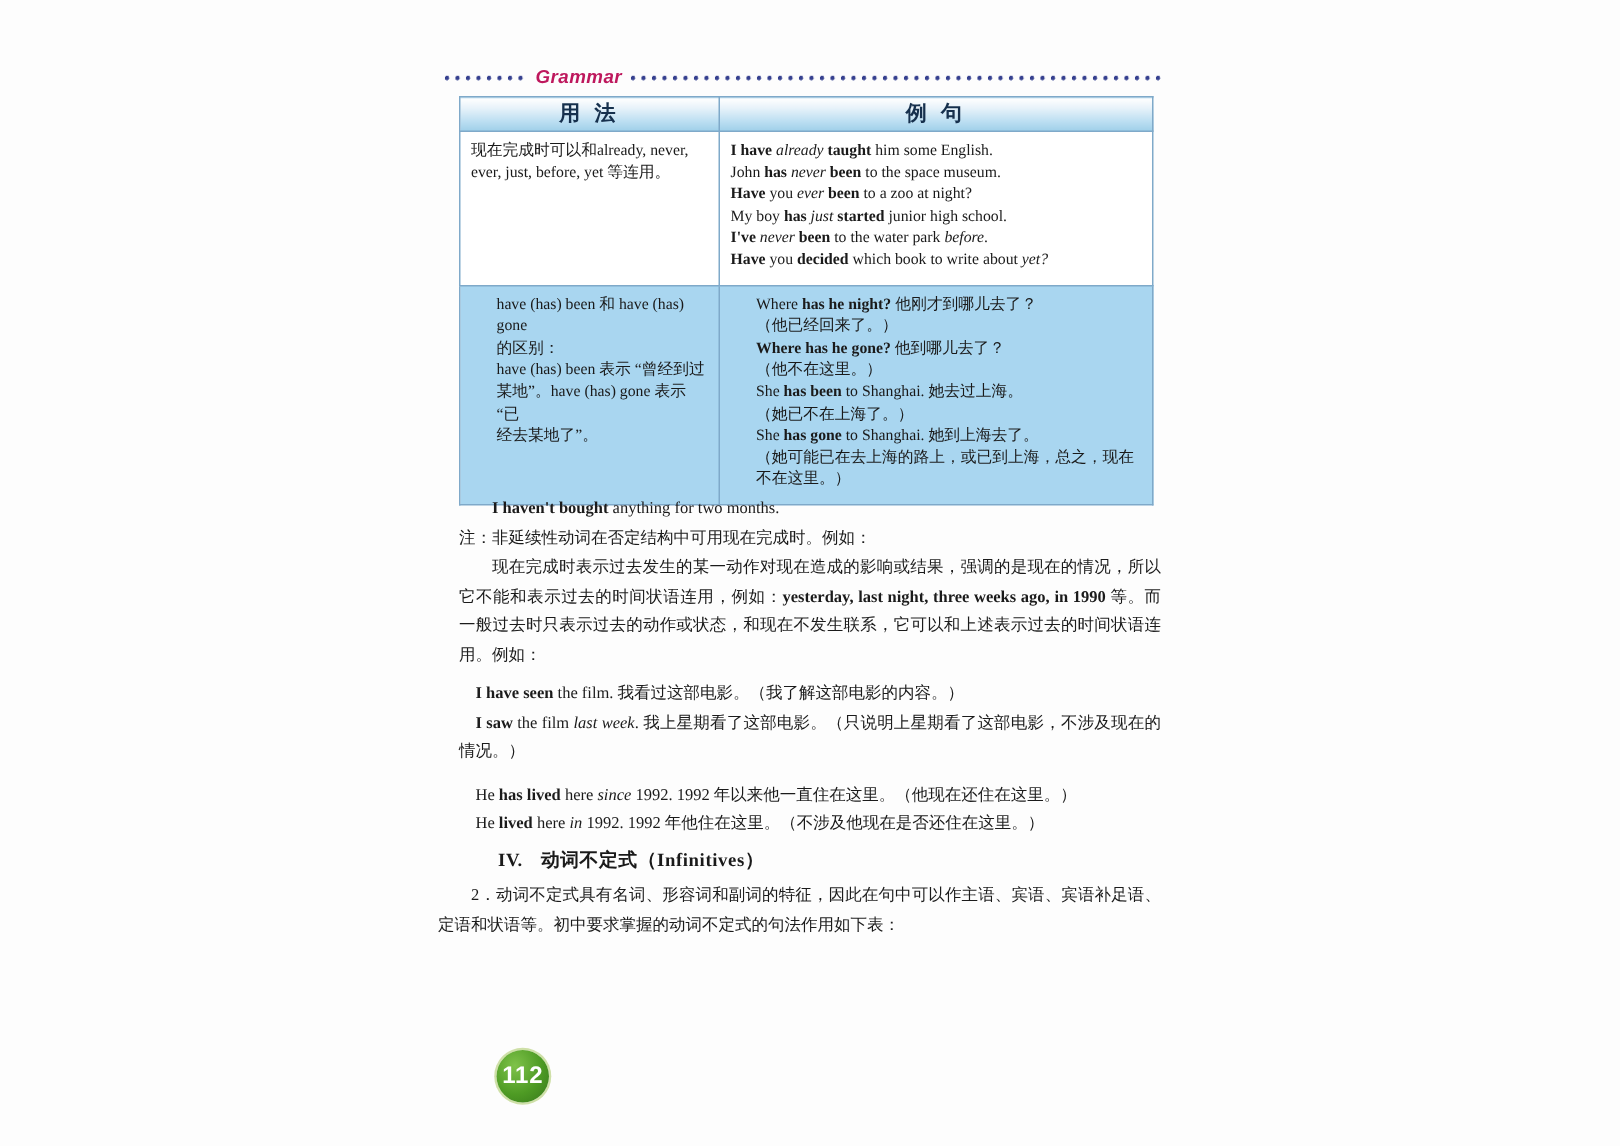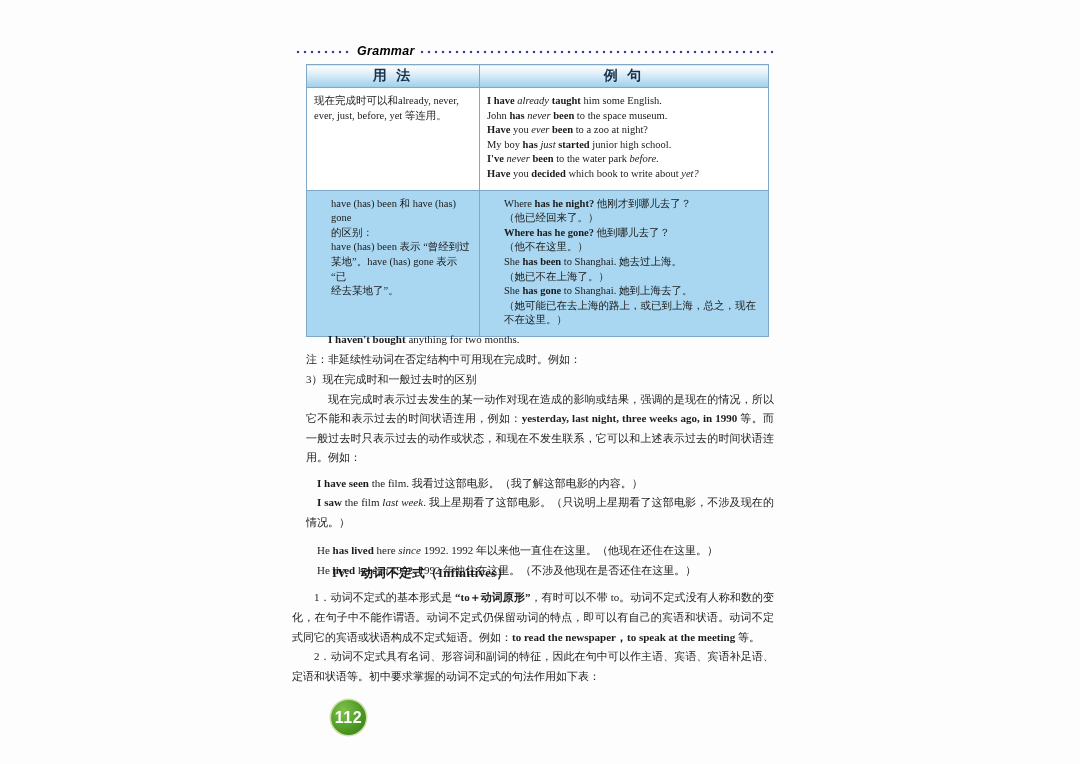--- a/index.html
+++ b/index.html
@@ -42,21 +42,21 @@
     background-size: 7px 11px;
     background-repeat: repeat-x;
   }
   .dotline.left { width: 56px; }
   .dotline.right { flex: 1 1 auto; }
   .runhead-title {
     font-family: "Liberation Sans", "DejaVu Sans", sans-serif;
     font-weight: bold;
     font-style: italic;
     font-size: 12.5px;
-    color: #000000;
+    color: #be185d;
     letter-spacing: .3px;
     white-space: nowrap;
   }
 
   
   .gtable {
     position: absolute;
     left: 306px;
     top: 64px;
     width: 462px;
@@ -211,34 +211,32 @@
           <div class="ex-line">（她可能已在去上海的路上，或已到上海，总之，现在</div>
           <div class="ex-line">不在这里。）</div>
         </td>
       </tr>
     </tbody>
   </table>
 
   <div class="body-block">
     <p class="p ex"><b>I haven't bought</b> anything for two months.</p>
     <p class="p note">注：非延续性动词在否定结构中可用现在完成时。例如：</p>
-    <p class="p sub">3）现在完成时和一般过去时的区别</p>
     <p class="p indent">现在完成时表示过去发生的某一动作对现在造成的影响或结果，强调的是现在的情况，所以它不能和表示过去的时间状语连用，例如：<b>yesterday, last night, three weeks ago, in 1990</b> 等。而一般过去时只表示过去的动作或状态，和现在不发生联系，它可以和上述表示过去的时间状语连用。例如：</p>
     <p class="p ex2" style="margin-top:6px"><b>I have seen</b> the film. 我看过这部电影。（我了解这部电影的内容。）</p>
     <p class="p"><span style="margin-left:11px"><b>I saw</b> the film <i>last week</i>. 我上星期看了这部电影。（只说明上星期看了这部电影，不涉及现在的情况。）</span></p>
     <p class="p ex2" style="margin-top:9px">He <b>has lived</b> here <i>since</i> 1992. 1992 年以来他一直住在这里。（他现在还住在这里。）</p>
     <p class="p ex2">He <b>lived</b> here <i>in</i> 1992. 1992 年他住在这里。（不涉及他现在是否还住在这里。）</p>
   </div>
 
   <div class="sec-head">
     <span class="numeral">IV.</span><span>动词不定式（Infinitives）</span>
   </div>
 
   <div class="sec-body">
-    <p class="p indent">1．动词不定式的基本形式是 <b>“to＋动词原形”</b>，有时可以不带 to。动词不定式没有人称和数的变化，在句子中不能作谓语。动词不定式仍保留动词的特点，即可以有自己的宾语和状语。动词不定式同它的宾语或状语构成不定式短语。例如：<b>to read the newspaper，to speak at the meeting</b> 等。</p>
     <p class="p indent">2．动词不定式具有名词、形容词和副词的特征，因此在句中可以作主语、宾语、宾语补足语、定语和状语等。初中要求掌握的动词不定式的句法作用如下表：</p>
   </div>
 
   <div class="folio">
     <span>112</span>
   </div>
 
 </div>
 
 </body></html>

